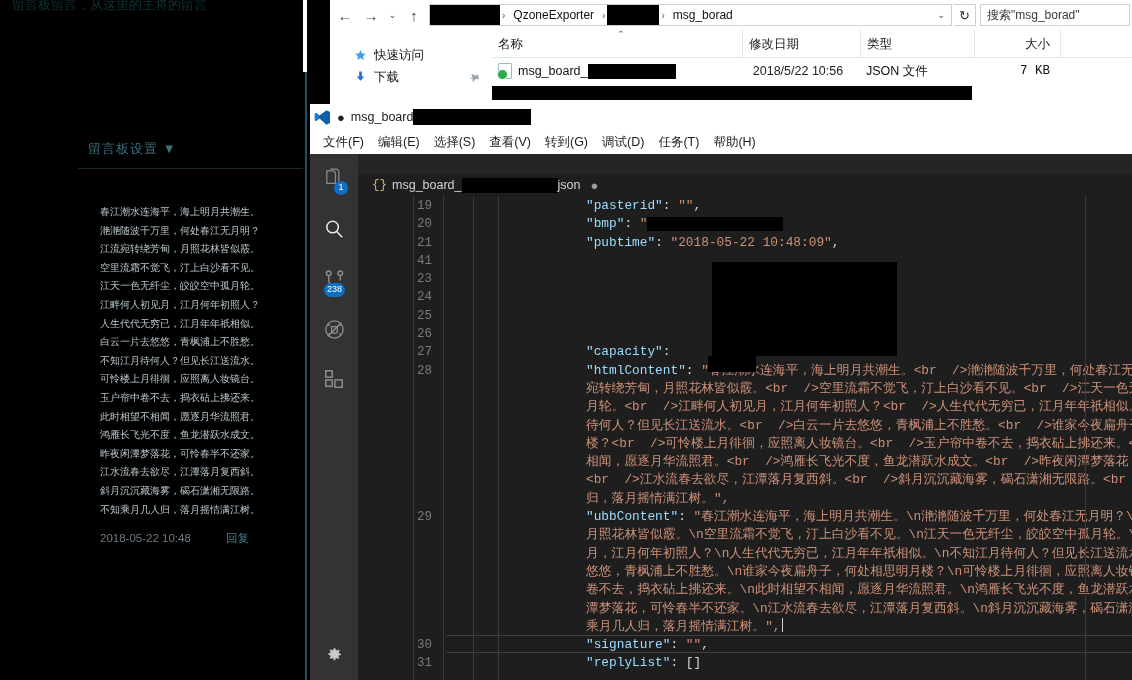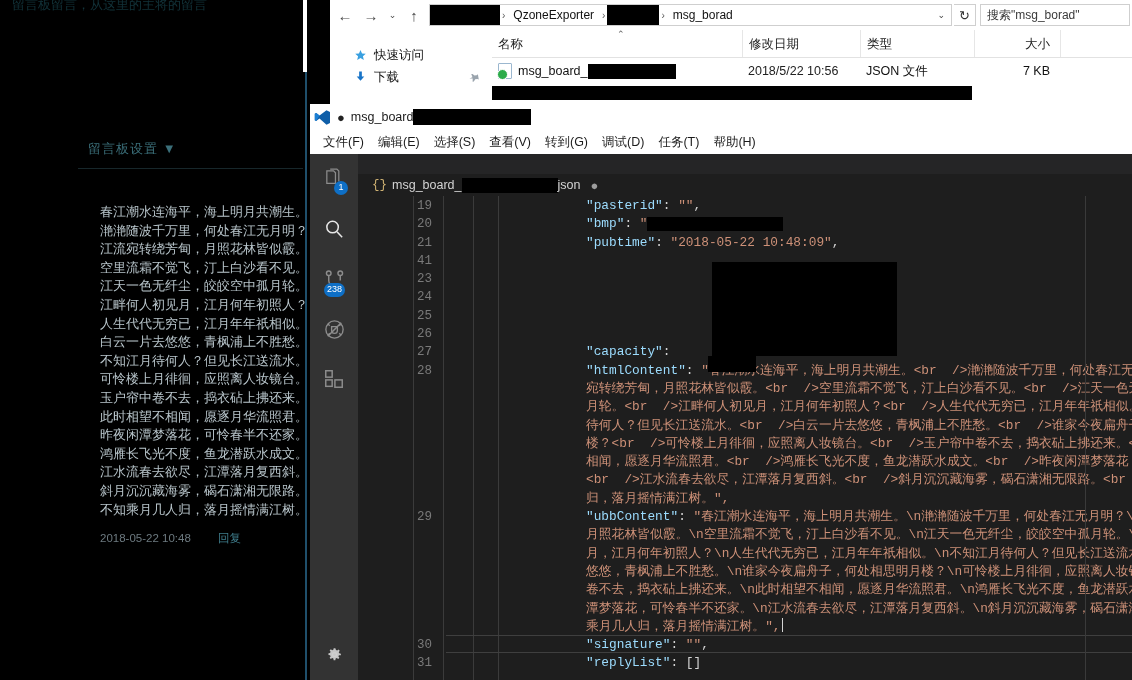--- a/index.html
+++ b/index.html
@@ -8,25 +8,25 @@
 
   
   #qzone-layer { position:absolute; left:0; top:0; width:1132px; height:680px;
                  background:#000; overflow:hidden; }
   #qzone-top-cut { position:absolute; left:12px; top:-4px; width:300px; height:16px;
                    color:#12333a; font-size:13px; white-space:nowrap; overflow:hidden; }
   #qzone-col { position:absolute; left:0px; top:130px; width:306px; height:550px; }
   #qzone-settings { color:#3b6f7a; font-size:13px; padding-left:88px; padding-top:10px;
                     letter-spacing:1px; white-space:nowrap; }
   #qzone-rule { margin:10px 0 0 78px; width:225px; height:1px; background:#17272b; }
-  #qzone-poem { margin:34px 0 0 100px; color:#b9c6cc; font-size:13px; line-height:18.6px;
+  #qzone-poem { margin:34px 0 0 100px; color:#b9c6cc; font-size:10px; line-height:18.6px;
                 white-space:nowrap; }
   #qzone-poem .ln { display:block; }
   #qzone-meta { margin:12px 0 0 100px; font-size:11.5px; color:#6d7a80; white-space:nowrap; }
-  #qzone-meta .reply { color:#3f7d8c; margin-left:24px; }
+  #qzone-meta .reply { color:#3f7d8c; margin-left:32px; }
   #qzone-right-edge { position:absolute; left:305px; top:0px; width:2px; height:680px;
                       background:#1f4f6b; }
   #qzone-sb { position:absolute; left:303px; top:0; width:4px; height:72px; background:#ffffff; }
 
   
   #explorer { position:absolute; left:330px; top:0px; width:802px; height:104px;
               background:#ffffff; font-family:"Liberation Sans", sans-serif;
               color:#000; overflow:hidden; }
   #exp-navbar { height:30px; display:flex; align-items:center; padding:0 2px; }
   .nav-btn { width:26px; height:28px; display:flex; align-items:center; justify-content:center;
@@ -59,23 +59,23 @@
   .col + .col { border-left:1px solid #e6e6e6; }
   .col.name { width:250px; }
   .col.date { width:118px; }
   .col.type { width:114px; }
   .col.size { width:86px; justify-content:flex-end; padding-right:10px;margin-top:36px; }
   .col.tail { flex:1; }
   .sortmark { position:absolute; left:50%; top:-1px; color:#5b5b5b; font-size:9px; }
   #file-row { display:flex; height:26px; align-items:center; font-size:12.5px; color:#111; }
   .cell { padding-left:6px; }
   .cell.name { width:250px; display:flex; align-items:center; }
-  .cell.date { width:118px; text-align:left; padding-right:12px; color:#222; }
+  .cell.date { width:118px; text-align:center; padding-right:12px; color:#222; }
   .cell.type { width:114px; }
-  .cell.size { width:86px; text-align:right; padding-right:10px; }
+  .cell.size { width:86px; text-align:right; padding-right:10px;font-family:Liberation Mono, monospace; }
   .json-ico { width:14px; height:16px; margin-right:6px; position:relative;
               background:#fff; border:1px solid #9bb7cf; border-radius:1px; }
   .json-ico:after { content:""; position:absolute; left:-2px; bottom:-2px; width:9px; height:9px;
                     border-radius:50%; background:#2bab4a; border:1px solid #fff; }
   .redact { background:#000; display:inline-block; height:15px; vertical-align:middle; }
   #exp-bottom-redact { position:absolute; left:0px; top:0px; width:480px; height:14px;
                        background:#000; }
 
   
   #vscode { position:absolute; left:310px; top:104px; width:822px; height:576px;
@@ -146,22 +146,22 @@
         <span class="ln">江流宛转绕芳甸，月照花林皆似霰。</span>
         <span class="ln">空里流霜不觉飞，汀上白沙看不见。</span>
         <span class="ln">江天一色无纤尘，皎皎空中孤月轮。</span>
         <span class="ln">江畔何人初见月，江月何年初照人？</span>
         <span class="ln">人生代代无穷已，江月年年祇相似。</span>
         <span class="ln">白云一片去悠悠，青枫浦上不胜愁。</span>
         <span class="ln">不知江月待何人？但见长江送流水。</span>
         <span class="ln">可怜楼上月徘徊，应照离人妆镜台。</span>
         <span class="ln">玉户帘中卷不去，捣衣砧上拂还来。</span>
         <span class="ln">此时相望不相闻，愿逐月华流照君。</span>
+        <span class="ln">鸿雁长飞光不度，鱼龙潜跃水成文。</span>
         <span class="ln">昨夜闲潭梦落花，可怜春半不还家。</span>
-        <span class="ln">鸿雁长飞光不度，鱼龙潜跃水成文。</span>
         <span class="ln">江水流春去欲尽，江潭落月复西斜。</span>
         <span class="ln">斜月沉沉藏海雾，碣石潇湘无限路。</span>
         <span class="ln">不知乘月几人归，落月摇情满江树。</span>
       </div>
 
     <div id="qzone-meta">
       <span>2018-05-22 10:48</span>
       <span class="reply">回复</span>
     </div>
   </div>

